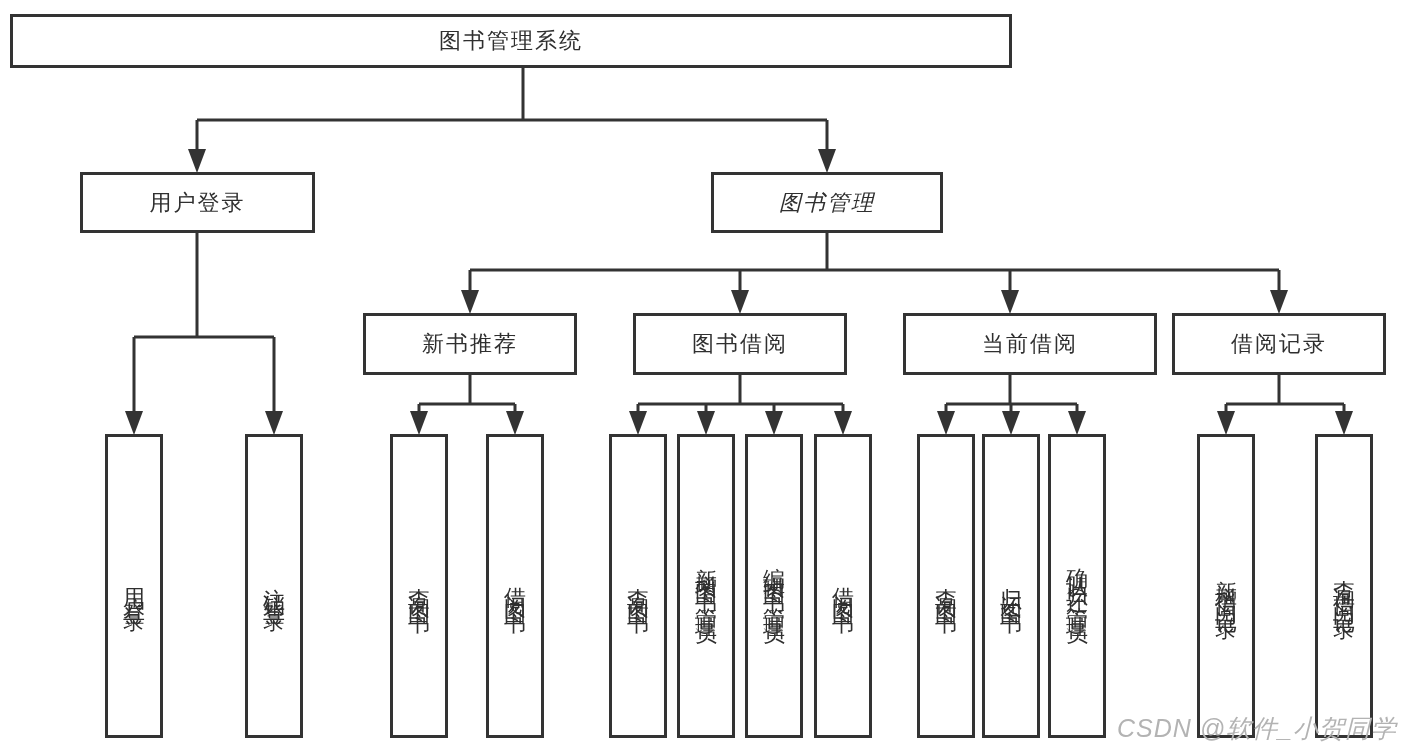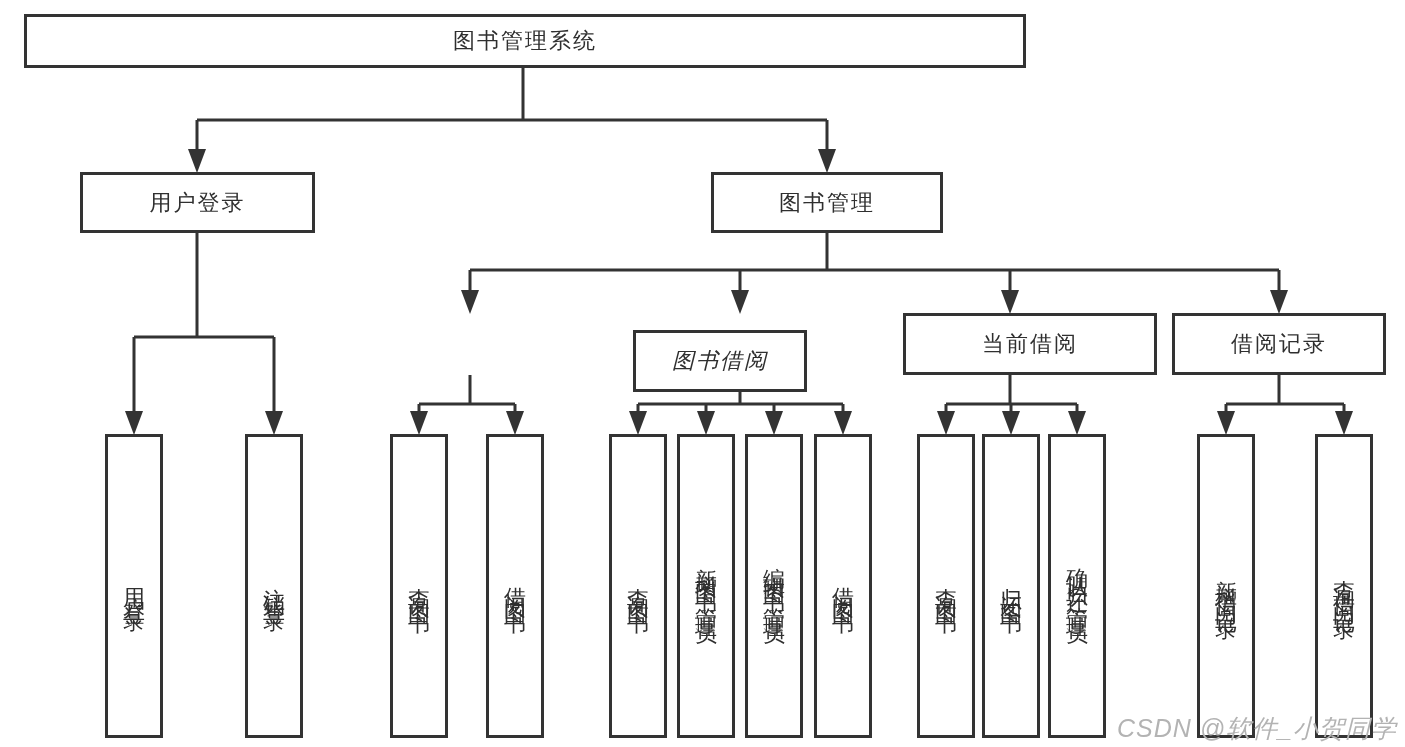--- a/index.html
+++ b/index.html
@@ -75,26 +75,27 @@
       <path d="M765 411h18l-9 24z"></path>
       <path d="M834 411h18l-9 24z"></path>
       <path d="M937 411h18l-9 24z"></path>
       <path d="M1002 411h18l-9 24z"></path>
       <path d="M1068 411h18l-9 24z"></path>
       <path d="M1217 411h18l-9 24z"></path>
       <path d="M1335 411h18l-9 24z"></path>
     </g>
   </svg>
 
-  <div class="node lv1" style="left:24px;top:14px;width:1002px;height:54px;">图书管理系统</div>
+  <div class="node lv1" style="left:10px;top:14px;width:1002px;height:54px;">图书管理系统</div>
 
   <div class="node lv2" style="left:80px;top:172px;width:235px;height:61px;">用户登录</div>
-  <div class="node lv2" style="left:711px;top:172px;width:232px;height:61px;">图书管理</div>
+  <div class="node lv2" style="left:711px;top:172px;width:232px;height:61px;font-style:italic;">图书管理</div>
 
-  <div class="node lv3" style="left:633px;top:330px;width:174px;height:62px;font-style:italic;">图书借阅</div>
+  <div class="node lv3" style="left:363px;top:313px;width:214px;height:62px;">新书推荐</div>
+  <div class="node lv3" style="left:633px;top:313px;width:214px;height:62px;">图书借阅</div>
   <div class="node lv3" style="left:903px;top:313px;width:254px;height:62px;">当前借阅</div>
   <div class="node lv3" style="left:1172px;top:313px;width:214px;height:62px;">借阅记录</div>
 
   <div class="node leaf" style="left:105px;top:434px;width:58px;height:304px;">用户登录</div>
   <div class="node leaf" style="left:245px;top:434px;width:58px;height:304px;">注销登录</div>
 
   <div class="node leaf" style="left:390px;top:434px;width:58px;height:304px;">查询图书</div>
   <div class="node leaf" style="left:486px;top:434px;width:58px;height:304px;">借阅图书</div>
 
   <div class="node leaf" style="left:609px;top:434px;width:58px;height:304px;">查询图书</div>

